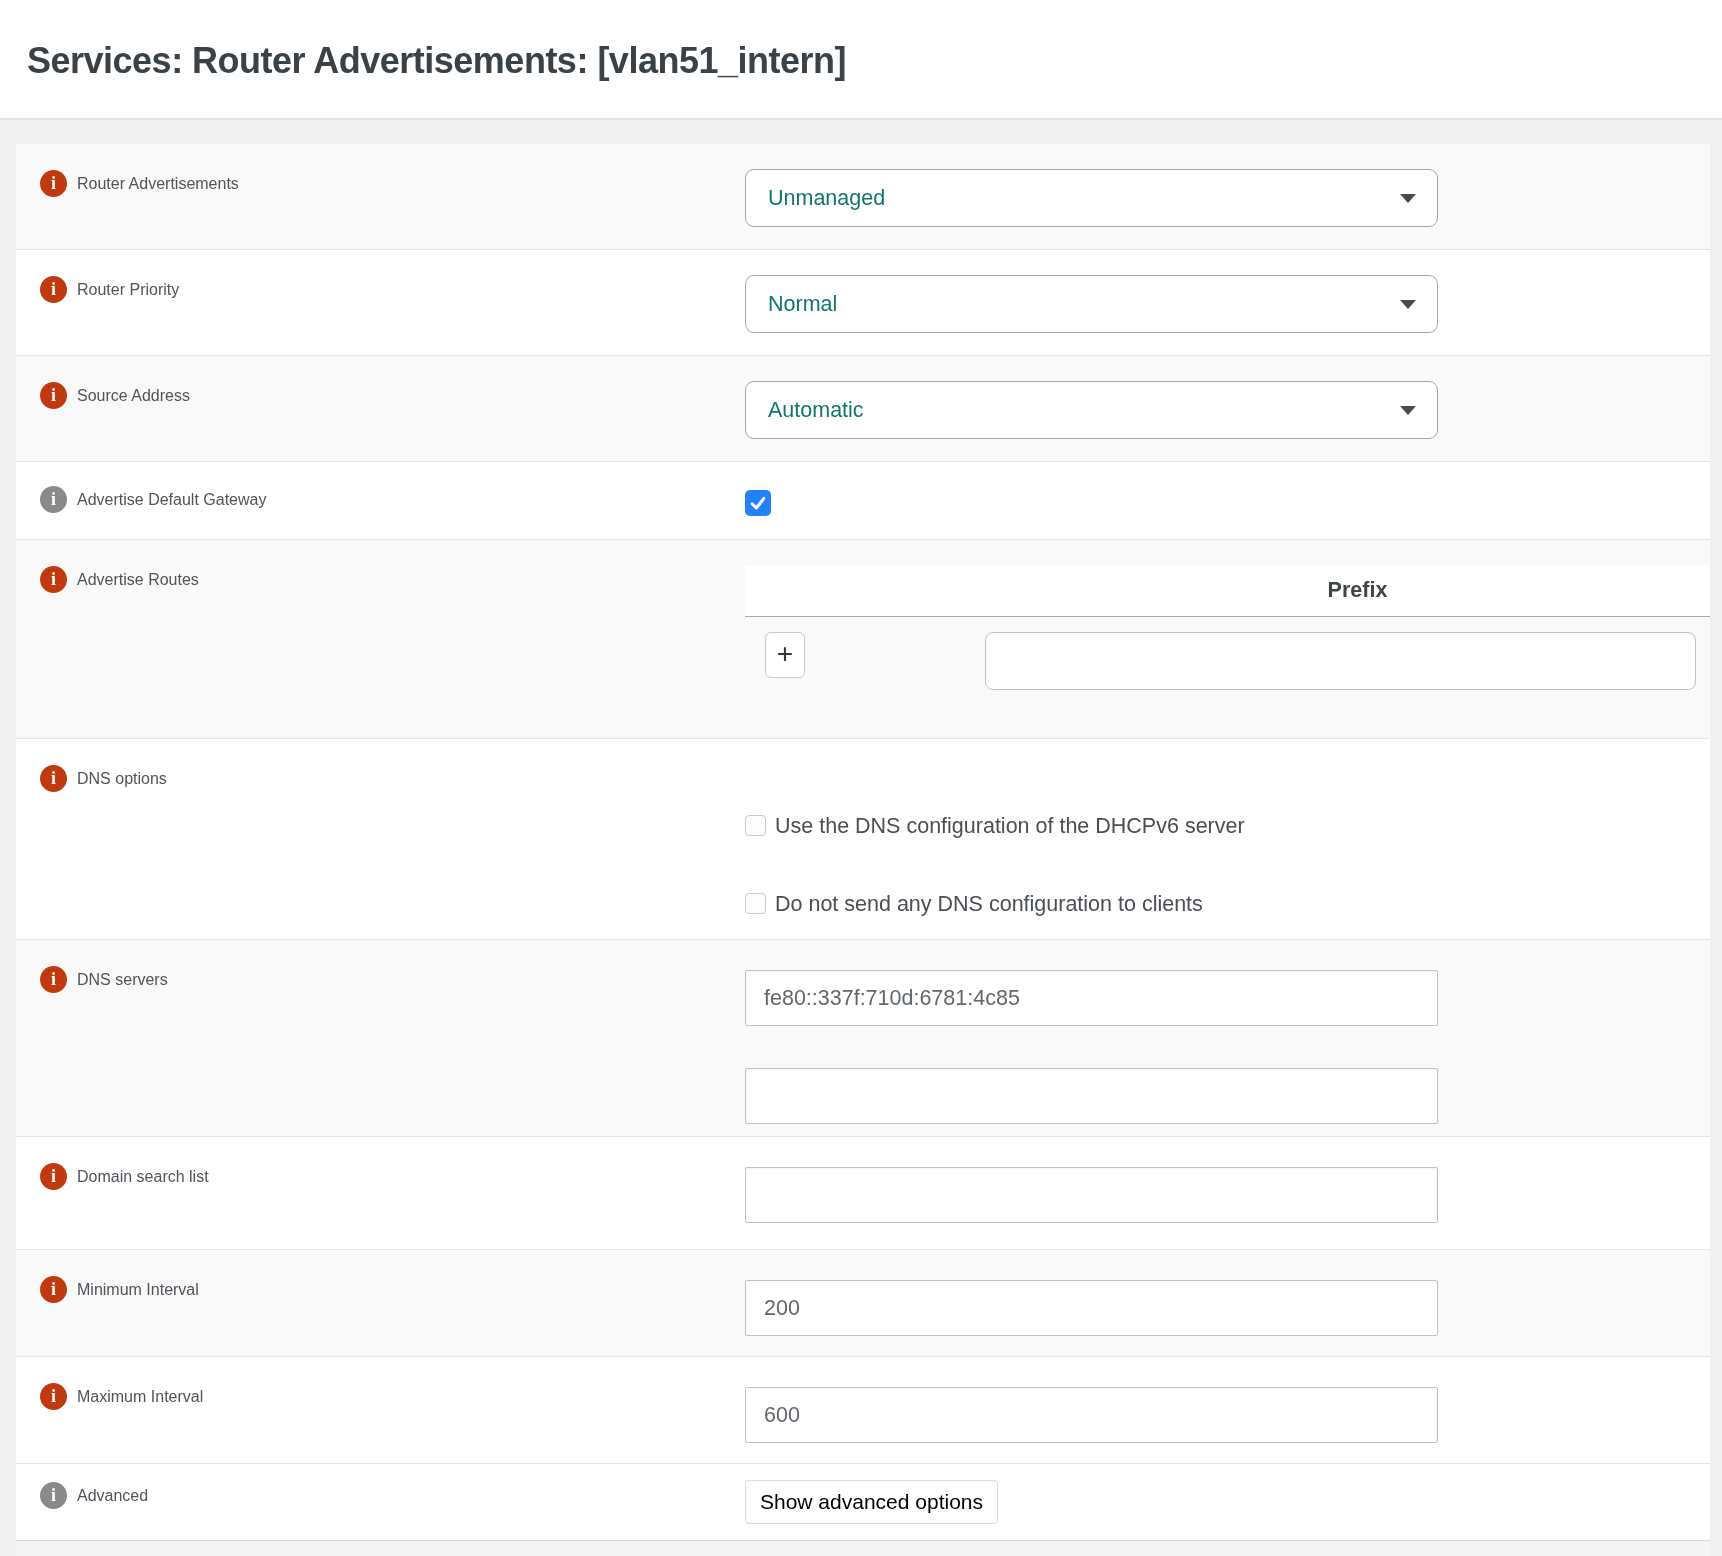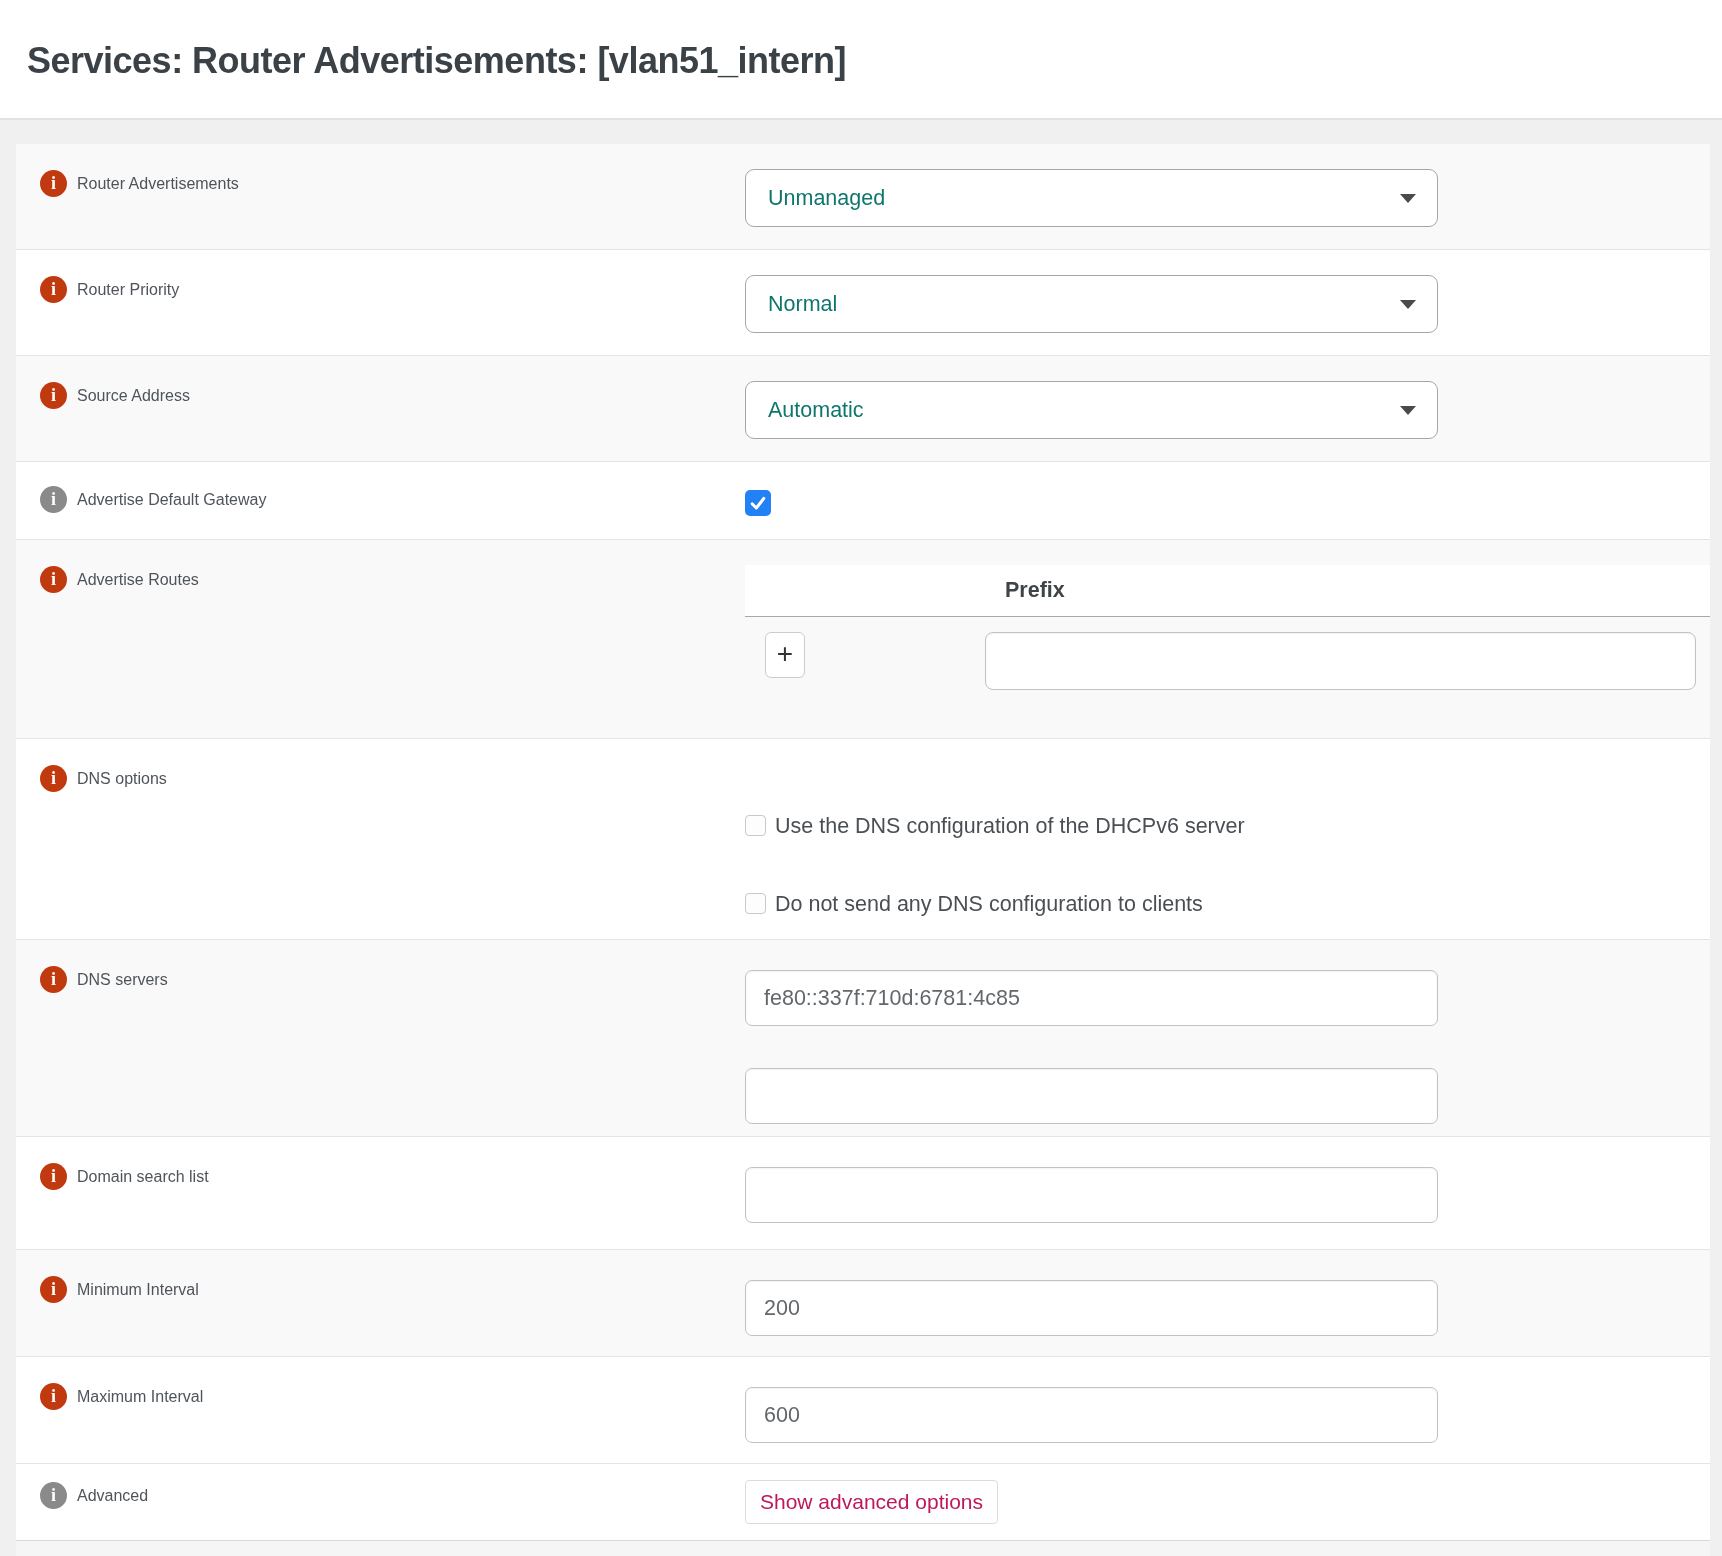--- a/index.html
+++ b/index.html
@@ -93,21 +93,21 @@
     width:0;height:0;
     border-left:8px solid transparent;
     border-right:8px solid transparent;
     border-top:9px solid #4a4a4a;
   }
   
   .text-input{
     width:693px;height:56px;
     box-sizing:border-box;
     border:1px solid #c2c2c2;
-    border-radius:7px;
+    border-radius:2px;
     background:#ffffff;
     padding:0 18px;
     font-family:inherit;
     font-size:21.5px;
     color:#62676c;
     box-shadow:inset 0 1px 2px rgba(0,0,0,0.05);
     outline:none;
   }
   
   .checkbox-checked{
@@ -138,20 +138,21 @@
     margin-top:44px;
   }
   
   .row-control.table-area{ padding:25px 0 20px 0; }
   .routes-head{
     background:#ffffff;
     border-bottom:1px solid #a8a8a8;
     display:grid;
     grid-template-columns:240px 1fr;
     padding:13px 0;
+    text-align:center;
   }
   .routes-col-header{
     grid-column:2;
     font-size:21.5px;
     font-weight:bold;
     color:#3f4448;
     padding-left:20px;
   }
   .routes-body{
     display:grid;
@@ -195,21 +196,21 @@
   
   .form-row.advanced .row-label{ padding-top:18px; padding-bottom:18px; }
   .form-row.advanced .row-control{ padding:16px 0 16px 0; }
   .advanced-button{
     background:#ffffff;
     border:1px solid #dcdcdc;
     border-radius:4px;
     padding:9px 14px;
     font-family:inherit;
     font-size:21px;
-    color:#be185d;
+    color:#000000;
     cursor:pointer;
   }
   
   .save-row{
     border-top:1px solid #d9d9d9;
     background:#f5f5f5;
     padding:22px 0 20px 729px;
   }
   .save-button{
     width:110px;height:58px;

